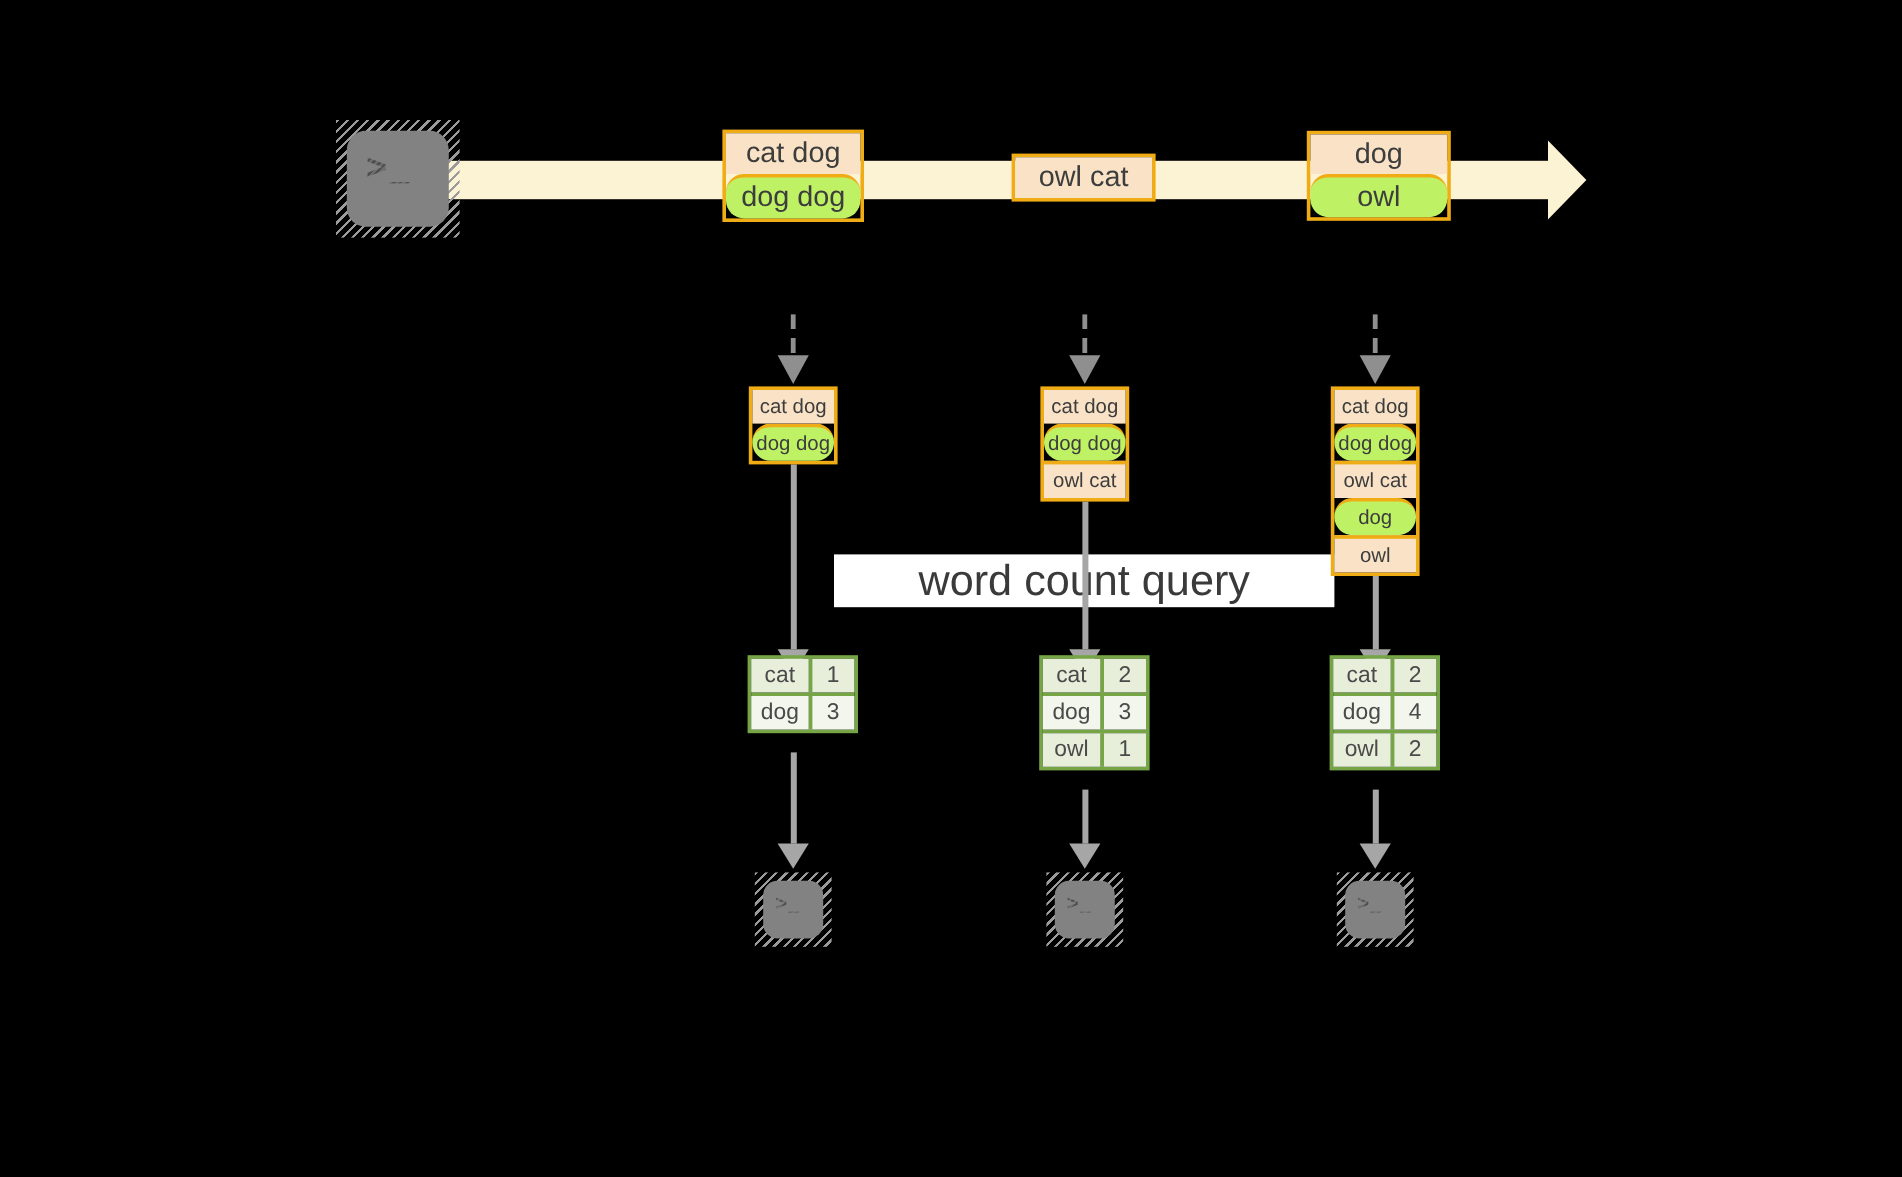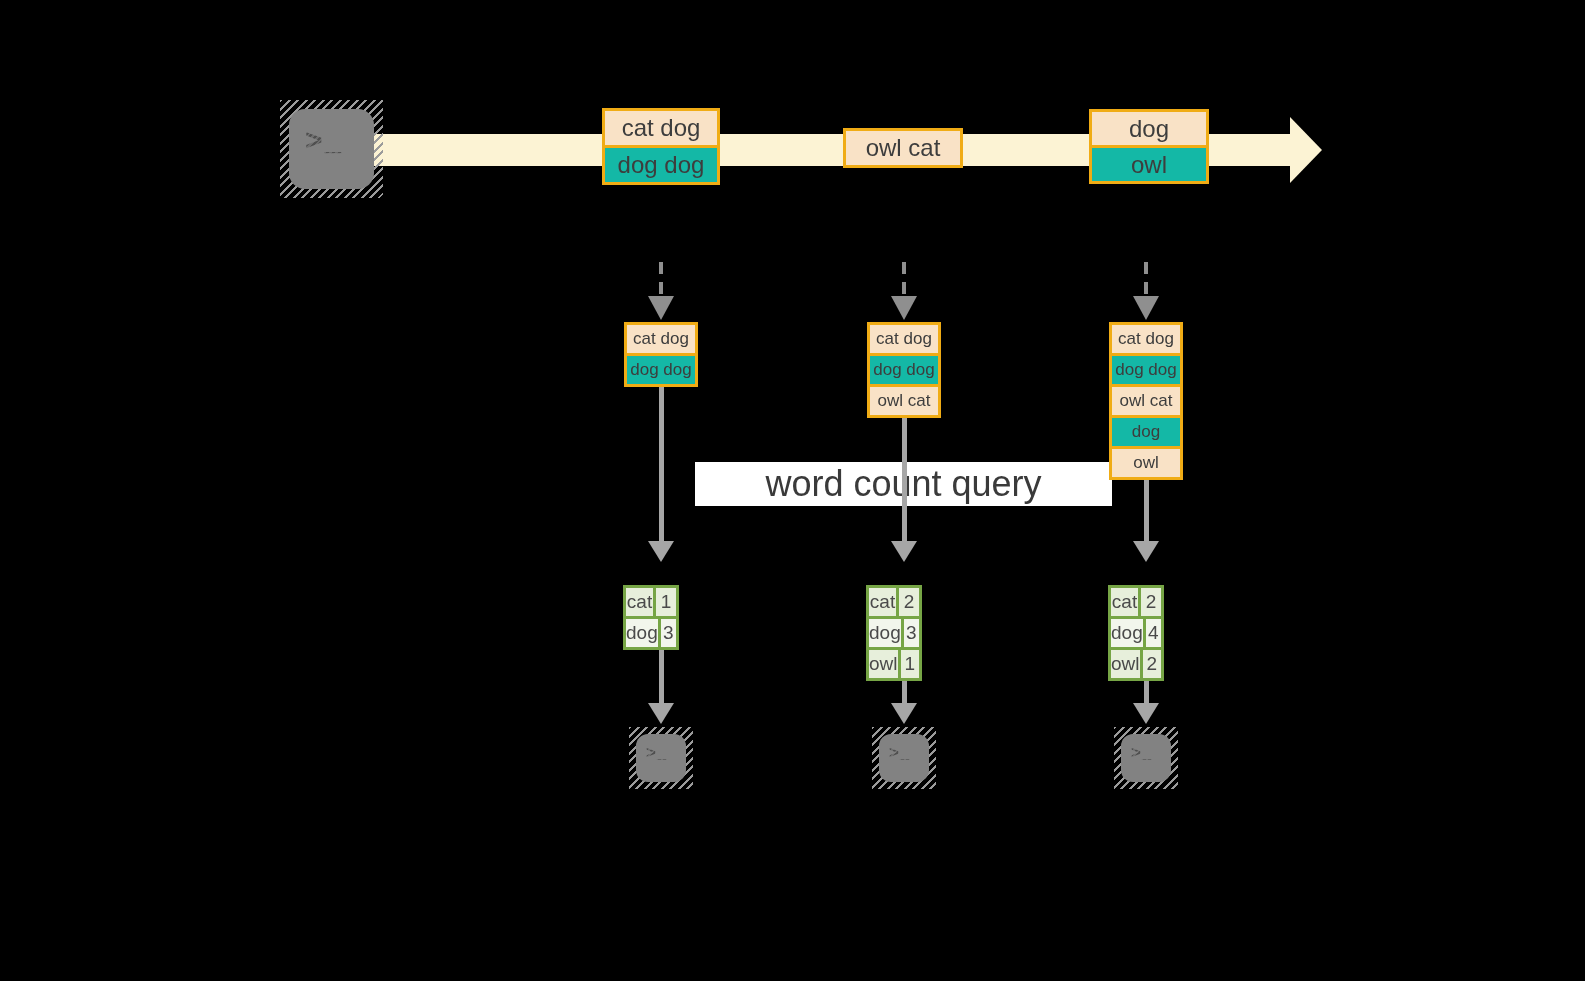--- a/index.html
+++ b/index.html
@@ -23,21 +23,21 @@
   .term-o1{left:629px;} .term-o2{left:872px;} .term-o3{left:1114px;}
 
   
   .band{position:absolute;left:372px;top:134px;width:918px;height:32px;background:#fcf3d4;z-index:1;}
   .band-head{position:absolute;left:1290px;top:117px;width:0;height:0;z-index:1;
     border-top:33px solid transparent;border-bottom:33px solid transparent;border-left:32px solid #fcf3d4;}
 
   .tbox{position:absolute;border:3px solid #f0ac15;z-index:3;box-sizing:border-box;}
   .tbox .trow{color:#3d3d3d;font-size:24px;text-align:center;}
   .tbox .trow + .trow{border-top:3px solid #f0ac15;}
-  .fill-a{background:#f9e2c6;} .fill-b{background:#14b8a6;}
+  .fill-a{background:#f9e2c6;} .fill-b{background:#bef264;border-radius:15px;}
   .tbox-1{left:602px;top:108px;width:118px;}
   .tbox-1 .trow{line-height:34px;height:34px;}
   .tbox-2{left:843px;top:128px;width:120px;}
   .tbox-2 .trow{line-height:34px;height:34px;}
   .tbox-3{left:1089px;top:109px;width:120px;}
   .tbox-3 .trow{line-height:33px;height:33px;}
 
   
   .dash{position:absolute;top:262px;width:4px;height:34px;z-index:2;
     background:repeating-linear-gradient(to bottom,#8f8f8f 0 12px,rgba(0,0,0,0) 12px 20px);}
@@ -62,21 +62,21 @@
   .chead{position:absolute;width:0;height:0;z-index:2;
     border-left:13px solid transparent;border-right:13px solid transparent;border-top:21px solid #a6a6a6;}
   .c1a{left:659px;top:387px;height:154px;} .c1ah{left:648px;top:541px;}
   .c2a{left:902px;top:418px;height:123px;} .c2ah{left:891px;top:541px;}
   .c3a{left:1144px;top:480px;height:61px;} .c3ah{left:1133px;top:541px;}
   .c1b{left:659px;top:627px;height:76px;}  .c1bh{left:648px;top:703px;}
   .c2b{left:902px;top:658px;height:45px;}  .c2bh{left:891px;top:703px;}
   .c3b{left:1144px;top:658px;height:45px;} .c3bh{left:1133px;top:703px;}
 
   
-  .rtable{position:absolute;top:585px;width:56px;border:3px solid #76a545;z-index:3;box-sizing:border-box;}
+  .rtable{position:absolute;top:546px;width:92px;border:3px solid #76a545;z-index:3;box-sizing:border-box;}
   .rtable .rrow{display:flex;height:28px;}
   .rtable .rrow + .rrow{border-top:3px solid #76a545;}
   .rtable .cw{flex:1.35;font-size:19px;line-height:28px;text-align:center;color:#4a4a4a;}
   .rtable .cn{flex:1;border-left:3px solid #76a545;font-size:19px;line-height:28px;text-align:center;color:#4a4a4a;}
   .sage{background:#e7efdb;} .mint{background:#f2f6ec;}
   .rt-1{left:623px;} .rt-2{left:866px;} .rt-3{left:1108px;}
 </style>
 </head>
 <body>
 

